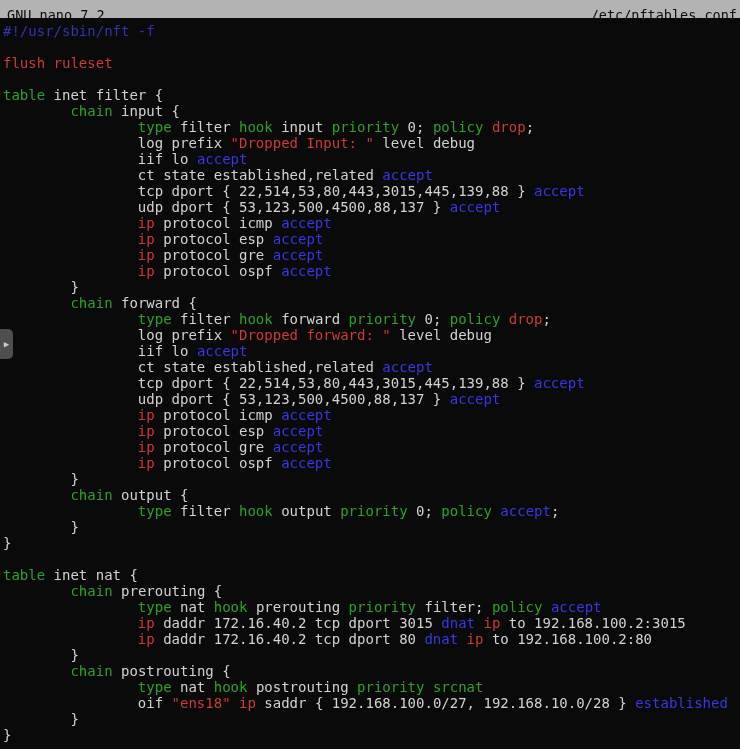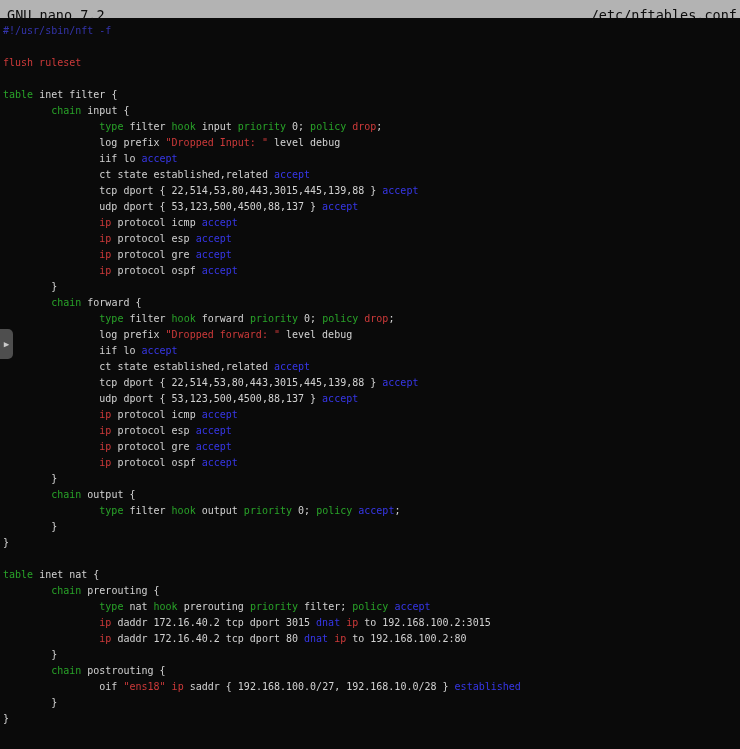--- a/index.html
+++ b/index.html
@@ -4,21 +4,21 @@
 <style>
   * { margin:0; padding:0; box-sizing:border-box; }
   html,body { width:740px; height:749px; overflow:hidden; background:#0a0a0a; }
   body { font-family:"DejaVu Sans Mono", monospace; }
   .screen { position:relative; width:740px; height:749px; background:var(--bg); }
   .titlebar {
     height:18px; background:var(--titlebar_bg); color:var(--titlebar_fg);
     display:flex; justify-content:space-between; align-items:center;
     font-size:13.5px; white-space:pre; padding:12px 3px 0 7px;
   }
-  .editor { padding:5px 0 0 3px; font-size:10px; line-height:16px; }
+  .editor { padding:5px 0 0 3px; font-size:14px; line-height:16px; }
   .line { height:16px; white-space:pre; }
   .seg-fg      { color:var(--fg); }
   .seg-green   { color:var(--green); }
   .seg-red     { color:var(--red);margin-top:40px; }
   .seg-blue    { color:var(--blue); }
   .seg-comment { color:var(--comment); }
   .handle {
     position:absolute; left:0; top:329px; width:13px; height:30px;
     background:var(--handle_bg); border-radius:0 5px 5px 0;
     display:flex; align-items:center; justify-content:center; cursor:pointer;
@@ -68,20 +68,21 @@
       <div class="line"><span class="seg-fg">        }</span></div>
       <div class="line"><span class="seg-fg">}</span></div>
       <div class="line"></div>
       <div class="line"><span class="seg-green">table</span><span class="seg-fg"> inet nat {</span></div>
       <div class="line"><span class="seg-fg">        </span><span class="seg-green">chain</span><span class="seg-fg"> prerouting {</span></div>
       <div class="line"><span class="seg-fg">                </span><span class="seg-green">type</span><span class="seg-fg"> nat </span><span class="seg-green">hook</span><span class="seg-fg"> prerouting </span><span class="seg-green">priority</span><span class="seg-fg"> filter; </span><span class="seg-green">policy</span><span class="seg-fg"> </span><span class="seg-blue">accept</span></div>
       <div class="line"><span class="seg-fg">                </span><span class="seg-red">ip</span><span class="seg-fg"> daddr 172.16.40.2 tcp dport 3015 </span><span class="seg-blue">dnat</span><span class="seg-fg"> </span><span class="seg-red">ip</span><span class="seg-fg"> to 192.168.100.2:3015</span></div>
       <div class="line"><span class="seg-fg">                </span><span class="seg-red">ip</span><span class="seg-fg"> daddr 172.16.40.2 tcp dport 80 </span><span class="seg-blue">dnat</span><span class="seg-fg"> </span><span class="seg-red">ip</span><span class="seg-fg"> to 192.168.100.2:80</span></div>
       <div class="line"><span class="seg-fg">        }</span></div>
       <div class="line"><span class="seg-fg">        </span><span class="seg-green">chain</span><span class="seg-fg"> postrouting {</span></div>
+      <div class="line"><span class="seg-fg">                </span><span class="seg-green">type</span><span class="seg-fg"> nat </span><span class="seg-green">hook</span><span class="seg-fg"> postrouting </span><span class="seg-green">priority</span><span class="seg-green"> srcnat</span></div>
       <div class="line"><span class="seg-fg">                oif </span><span class="seg-red">"ens18"</span><span class="seg-fg"> </span><span class="seg-red">ip</span><span class="seg-fg"> saddr { 192.168.100.0/27, 192.168.10.0/28 } </span><span class="seg-blue">established</span></div>
       <div class="line"><span class="seg-fg">        }</span></div>
       <div class="line"><span class="seg-fg">}</span></div>
     </div>
   <div class="handle">
     <span class="glyph">▶</span>
   </div>
 </div>
 
 </body></html>

